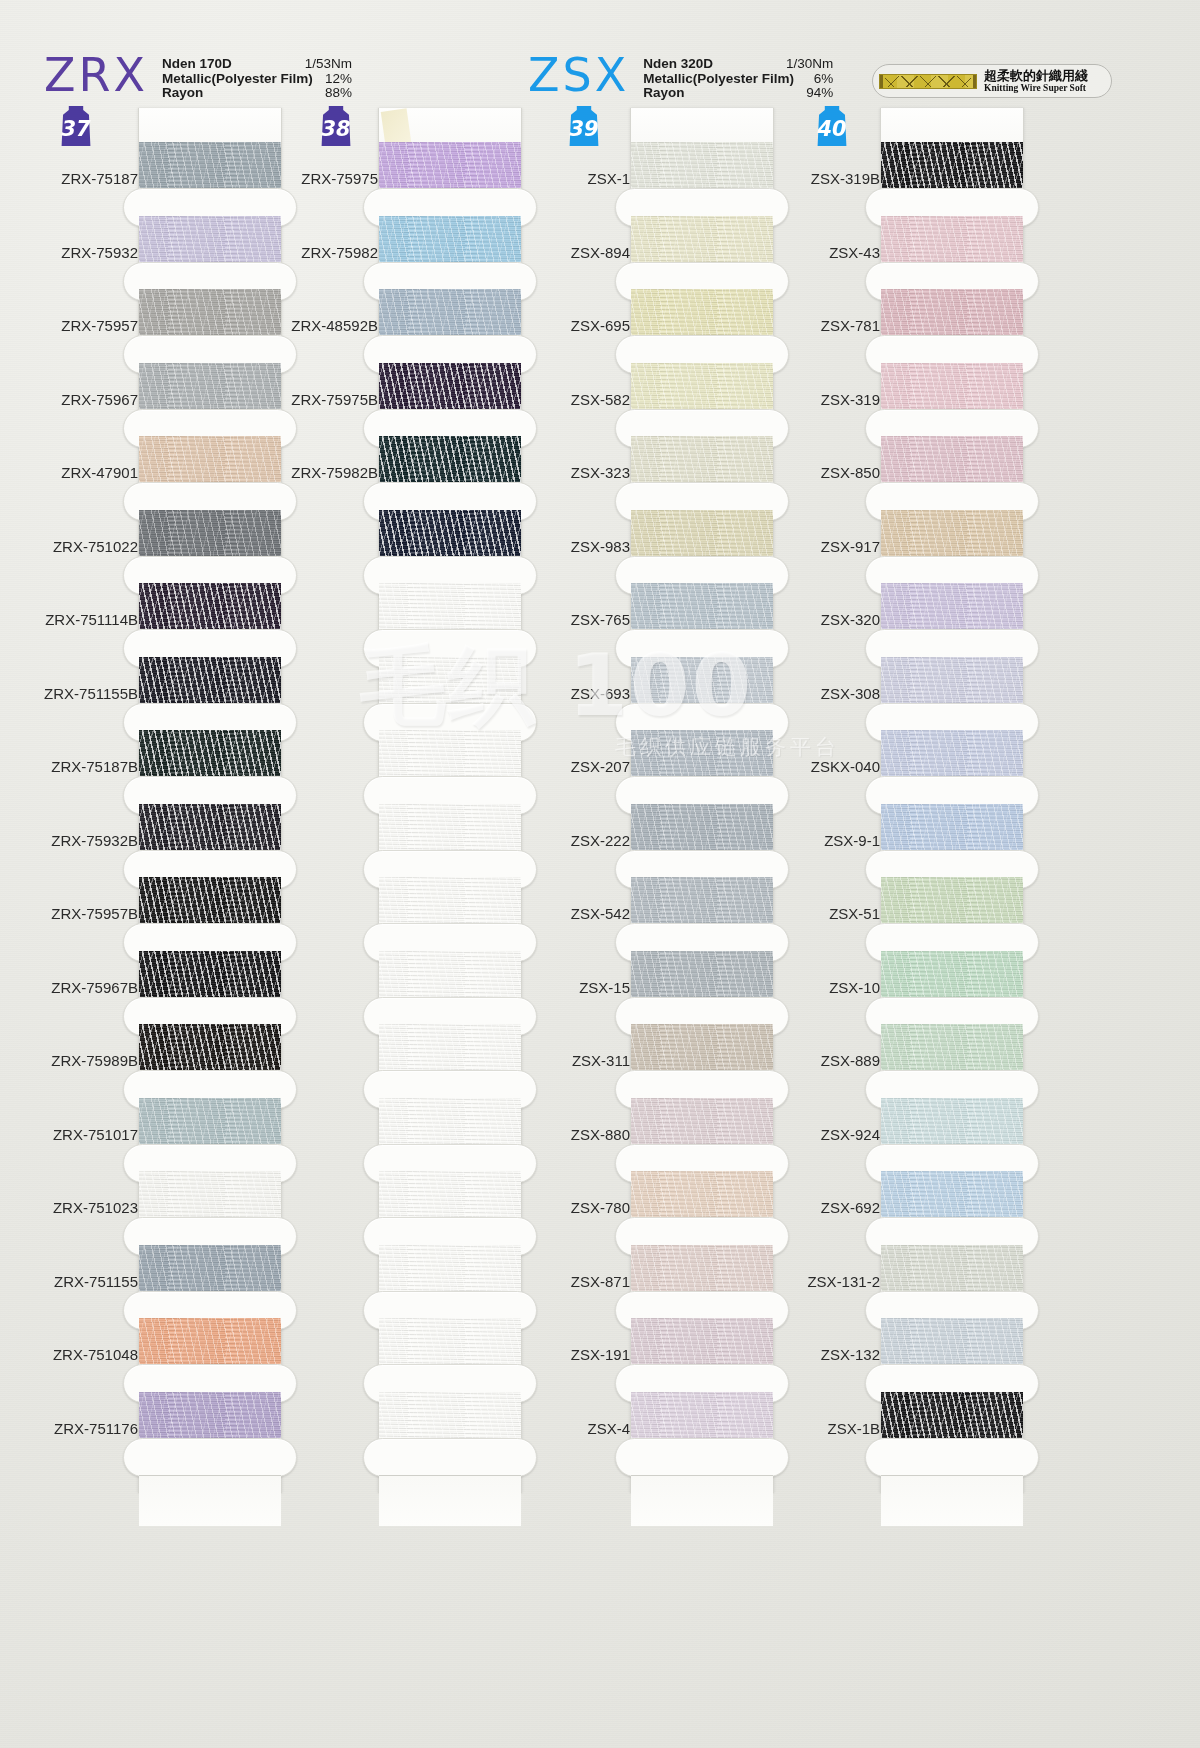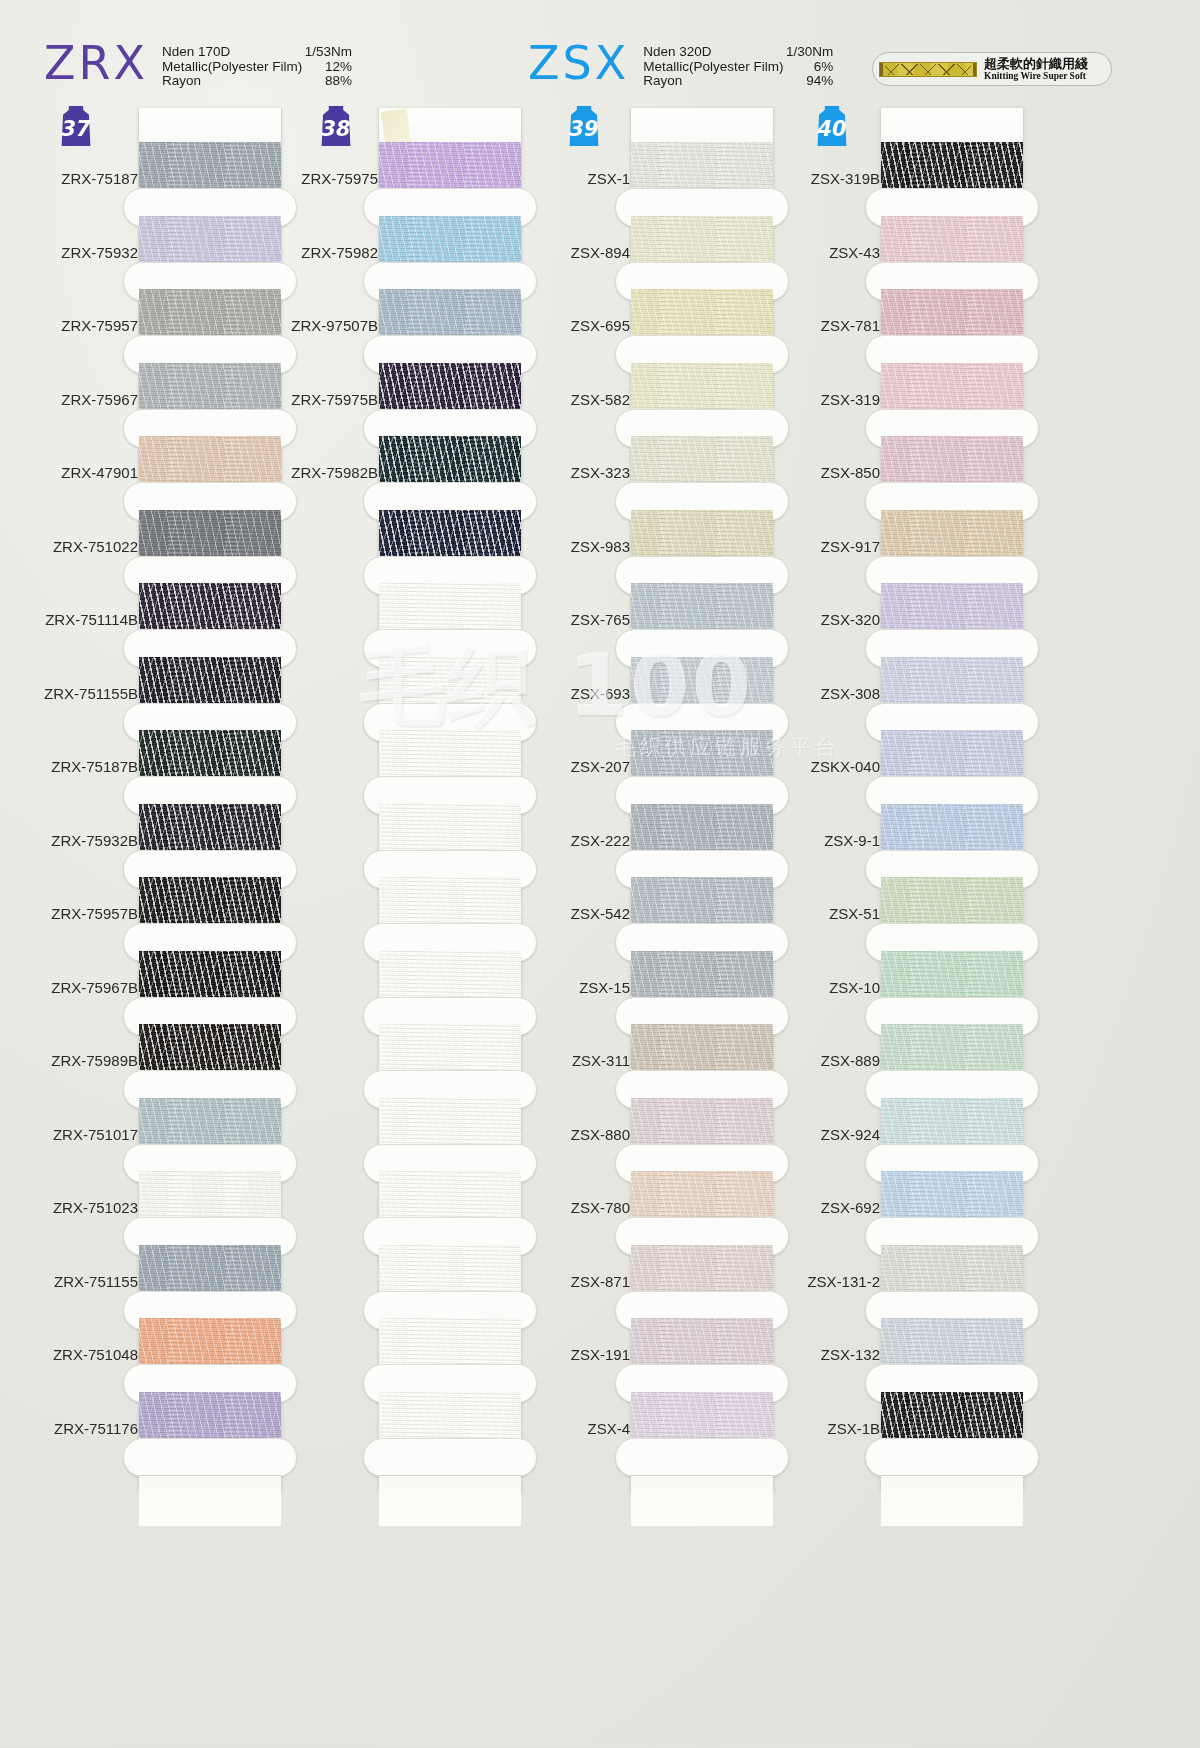--- a/index.html
+++ b/index.html
@@ -17,32 +17,32 @@
       radial-gradient(ellipse at 20% 10%, #f2f2ee 0%, #e9e9e4 45%, #e2e2dc 100%);
   }
   .paper:after{
     content:"";position:absolute;inset:0;
     background:
       repeating-linear-gradient(0deg, rgba(0,0,0,0.012) 0 1px, rgba(255,255,255,0.012) 1px 2px);
     pointer-events:none;
   }
 
   
-  .header{position:absolute;left:0;top:4px;width:1200px;height:100px;}
+  .header{position:absolute;left:0;top:16px;width:1200px;height:100px;}
   .brand{position:absolute;display:flex;align-items:flex-start;}
   .brand .code{
     font-size:46px;font-weight:400;letter-spacing:3px;line-height:46px;
     font-family:"DejaVu Sans",sans-serif;
   }
   .brand .spec{margin-left:14px;margin-top:5px;}
   .spec-row{
     display:flex;font-size:13.5px;color:#1c1c1c;line-height:14.5px;
     font-family:"Liberation Sans",sans-serif;white-space:nowrap;
   }
-  .spec-row .k{width:138px;}
+  .spec-row .k{width:138px;font-weight:bold;}
   .spec-row .v{width:52px;text-align:right;}
   .zrx{left:44px;top:36px;}
   .zrx .code{color:#5b3fa0;}
   .zsx{left:528px;top:36px;}
   .zsx .code{color:#1b9ae8;}
 
   .softbadge{
     position:absolute;left:872px;top:48px;width:240px;height:34px;
     border:1px solid #b9b9b4;border-radius:17px;background:#efefeb;
     display:flex;align-items:center;padding:0 6px;box-sizing:border-box;
@@ -325,21 +325,21 @@
       </div>
       <div class="botcap" style="top: 1367px;"></div>
     </div>
     <div class="numbadge" style="left: 318px; top: 106px;">
       <div class="shape" style="background: rgb(76, 58, 158);"></div>
       <div class="n">38</div>
     </div>
     <div class="col labels" style="left: 258px; top: 142px;">
       <div class="label">ZRX-75975</div>
       <div class="label">ZRX-75982</div>
-      <div class="label">ZRX-97507B</div>
+      <div class="label">ZRX-48592B</div>
       <div class="label">ZRX-75975B</div>
       <div class="label">ZRX-75982B</div>
       <div class="label"></div>
       <div class="label"></div>
       <div class="label"></div>
       <div class="label"></div>
       <div class="label"></div>
       <div class="label"></div>
       <div class="label"></div>
       <div class="label"></div>

